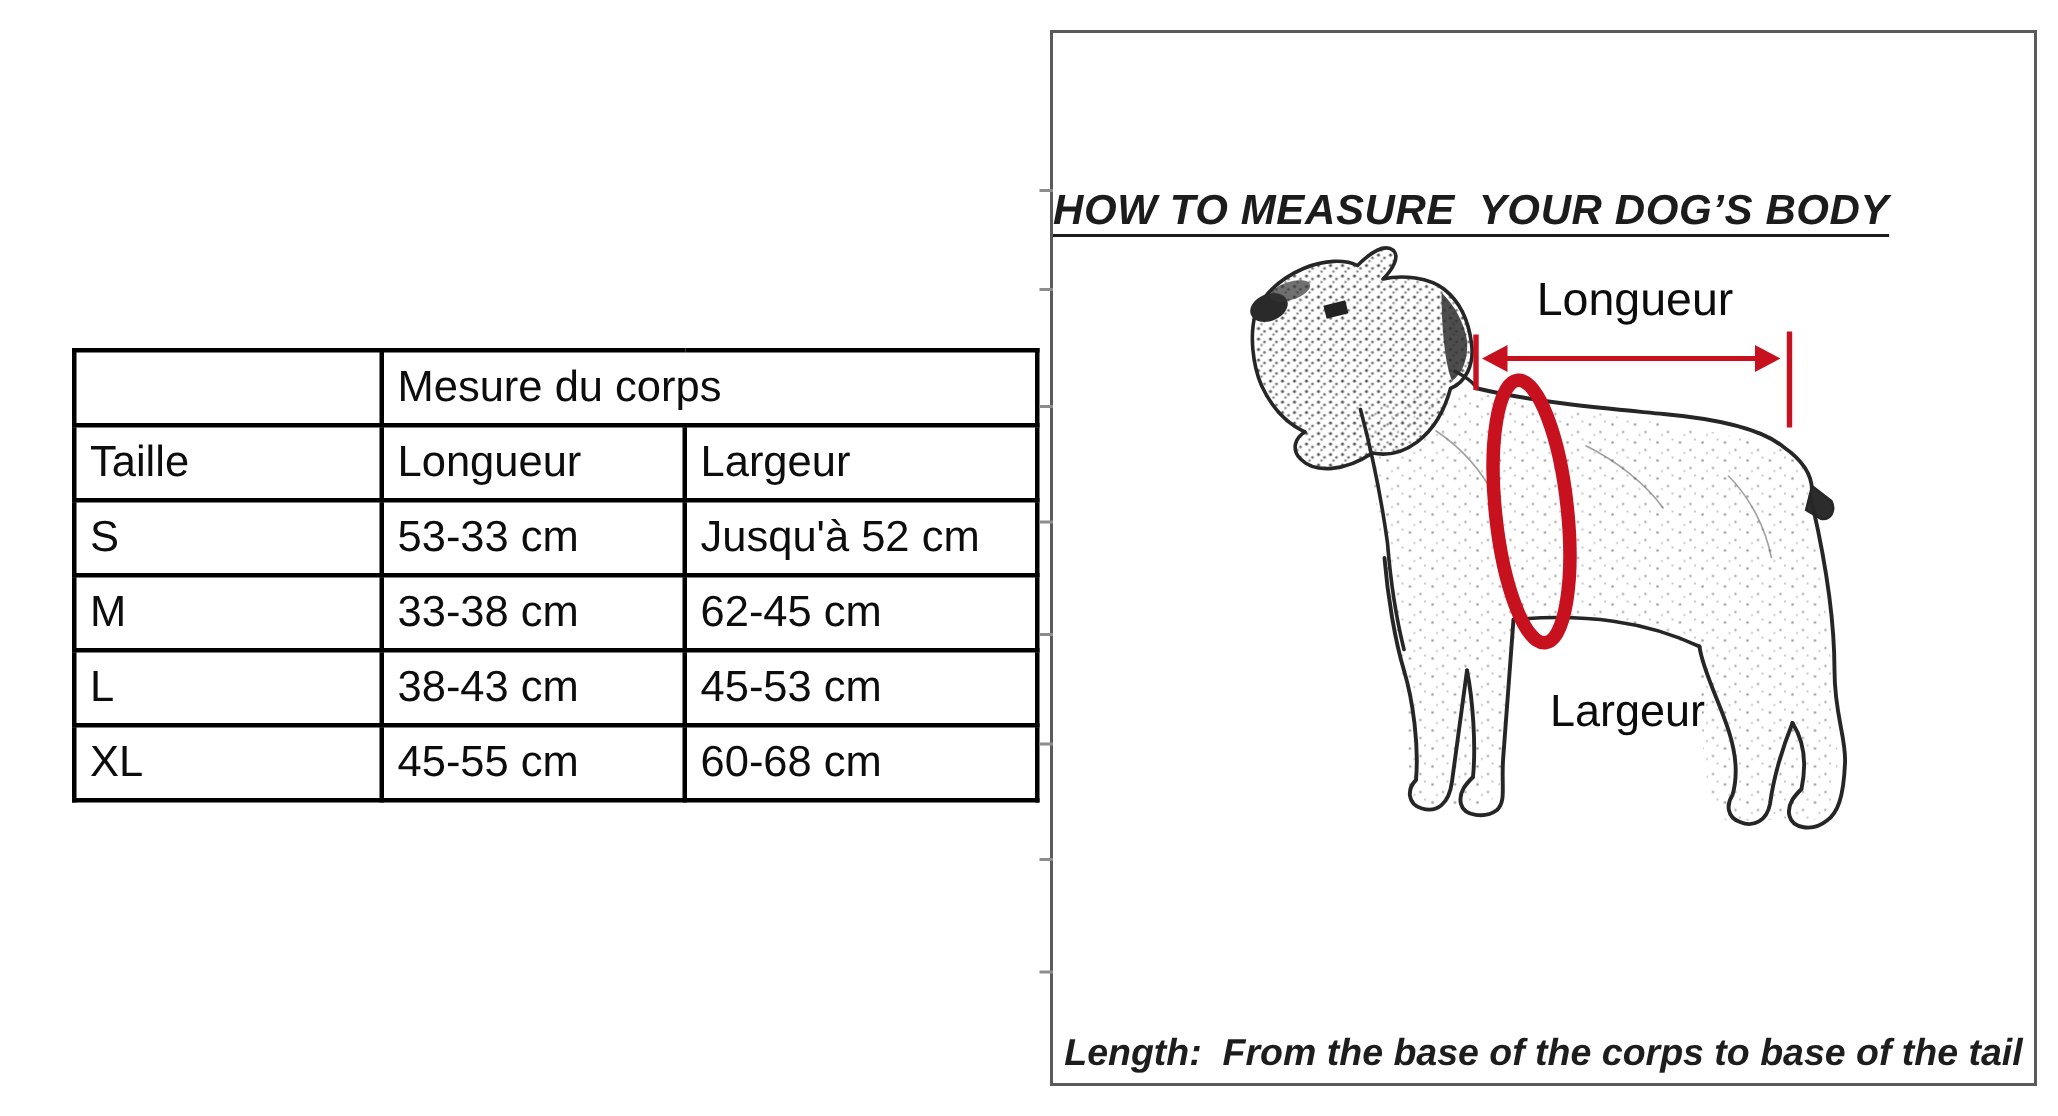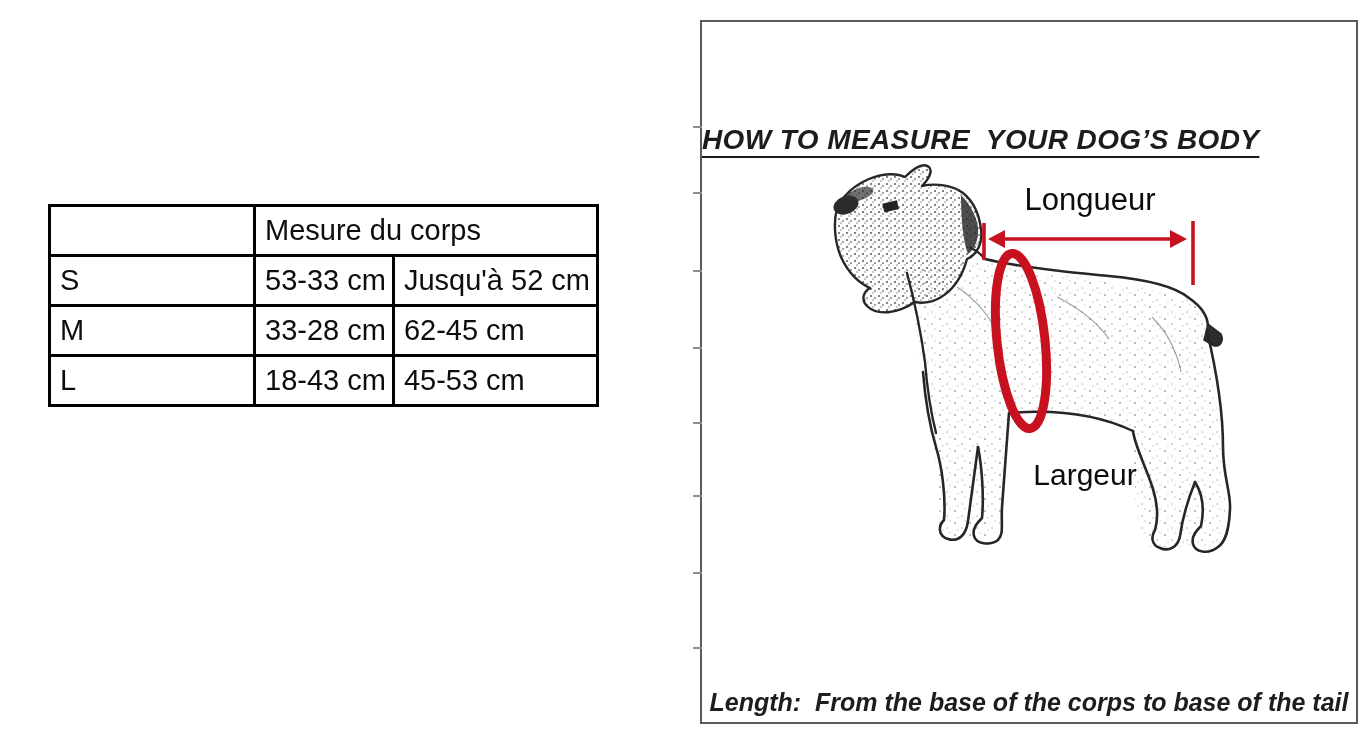--- a/index.html
+++ b/index.html
@@ -3,21 +3,21 @@
 <meta charset="utf-8">
 <style>
   html,body{margin:0;padding:0;}
   body{
     width:1372px;height:744px;position:relative;background:#ffffff;
     font-family:"Liberation Sans", sans-serif;color:#111;overflow:hidden;
   }
 
   
   .size-table{
-    position:absolute;left:48px;top:204px;
+    position:absolute;left:48px;top:232px;
     border-collapse:collapse;table-layout:fixed;
   }
   .size-table td,.size-table th{
     border:3px solid #000;height:50px;box-sizing:border-box;
     font-size:29px;font-weight:400;text-align:left;
     padding:0 6px 0 9px;white-space:nowrap;overflow:hidden;
     color:#0d0d0d;background:#fff;line-height:1;
   }
   .col-a{width:205px;} .col-b{width:202px;} .col-c{width:235px;}
 
@@ -54,33 +54,43 @@
 </head>
 <body>
 
 <table class="size-table">
   <tbody>
       <tr>
     <td class="col-a"></td>
     <td class="col-b" colspan="2">Mesure du corps</td>
   </tr>
   <tr>
+    <td class="col-a">Taille</td>
+    <td class="col-b">Longueur</td>
+    <td class="col-c">Largeur</td>
+  </tr>
+  <tr>
     <td>S</td>
     <td>53-33 cm</td>
     <td>Jusqu'à 52 cm</td>
   </tr>
   <tr>
     <td>M</td>
-    <td>33-28 cm</td>
+    <td>33-38 cm</td>
     <td>62-45 cm</td>
   </tr>
   <tr>
     <td>L</td>
-    <td>18-43 cm</td>
+    <td>38-43 cm</td>
     <td>45-53 cm</td>
+  </tr>
+  <tr>
+    <td>XL</td>
+    <td>45-55 cm</td>
+    <td>60-68 cm</td>
   </tr>
 </tbody>
   </table>
 
 <div class="measure-panel">
 
   <div class="edge-tick" style="top:104px"></div>
   <div class="edge-tick" style="top:170px"></div>
   <div class="edge-tick" style="top:248px"></div>
   <div class="edge-tick" style="top:325px"></div>

